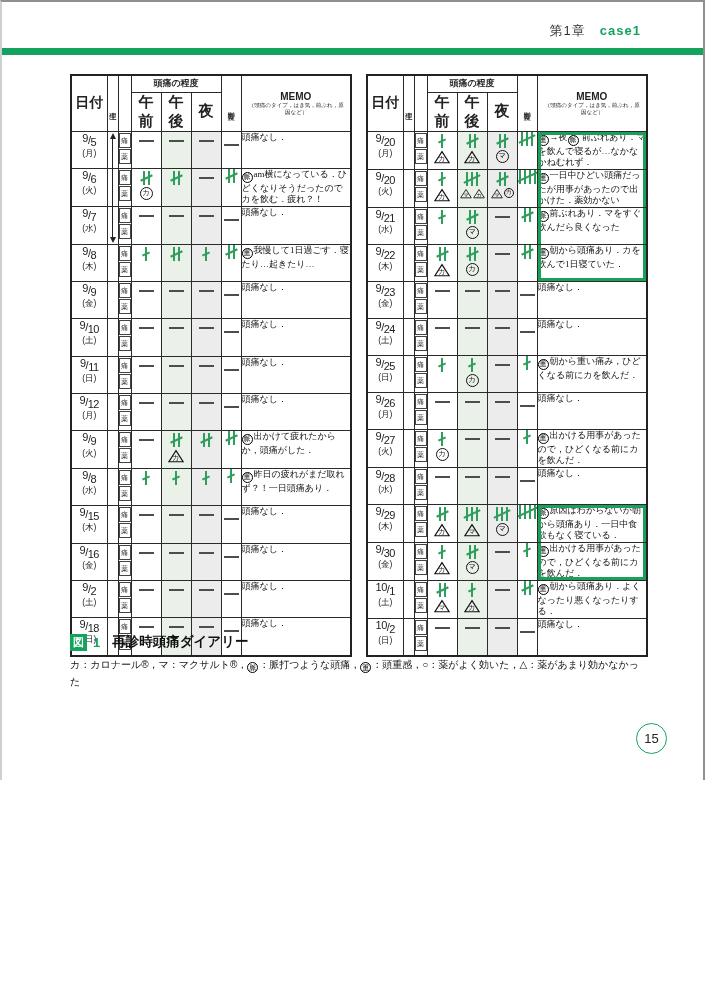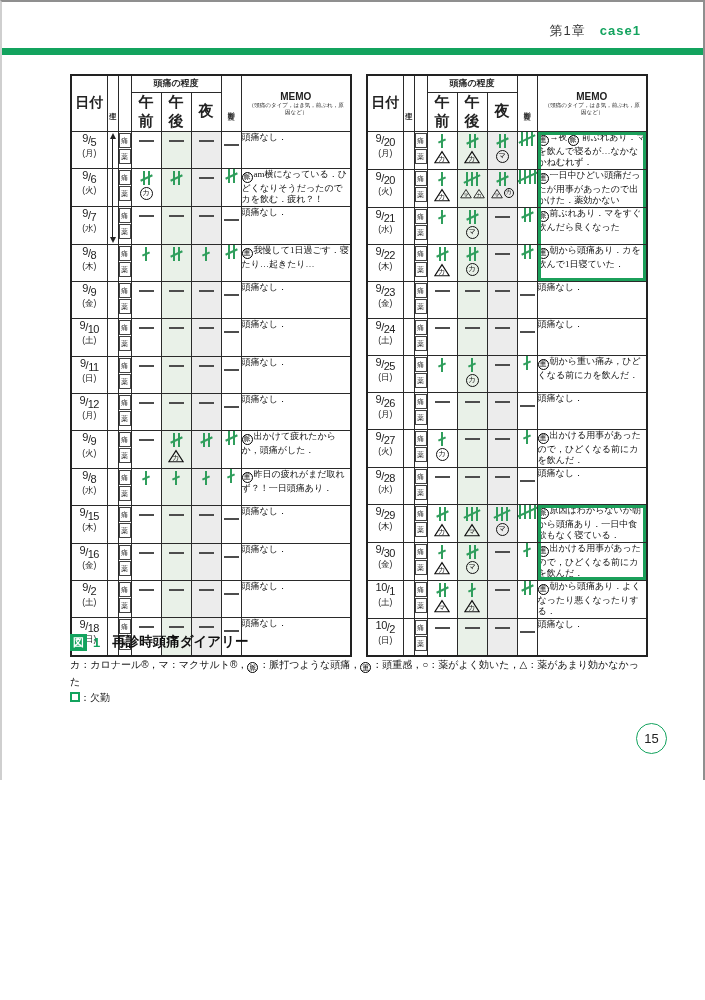--- a/index.html
+++ b/index.html
@@ -1235,19 +1235,18 @@
   </div>
 
   <div class="caption">
     <span class="figbox">図</span>
       <span class="fignum">1</span>
       <span class="figtitle">再診時頭痛ダイアリー</span>
   </div>
 
   <div class="legend">
     <p>カ：カロナール®，マ：マクサルト®，<span class="circ">脈</span>：脈打つような頭痛，<span class="circ">重</span>：頭重感，○：薬がよく効いた，△：薬があまり効かなかった</p>
-    <p><span class="gsq"></span>：欠勤</p>
   </div>
 
   <div class="pagenum">
       <span>15</span>
     </div>
 </div>
 
 </body></html>

